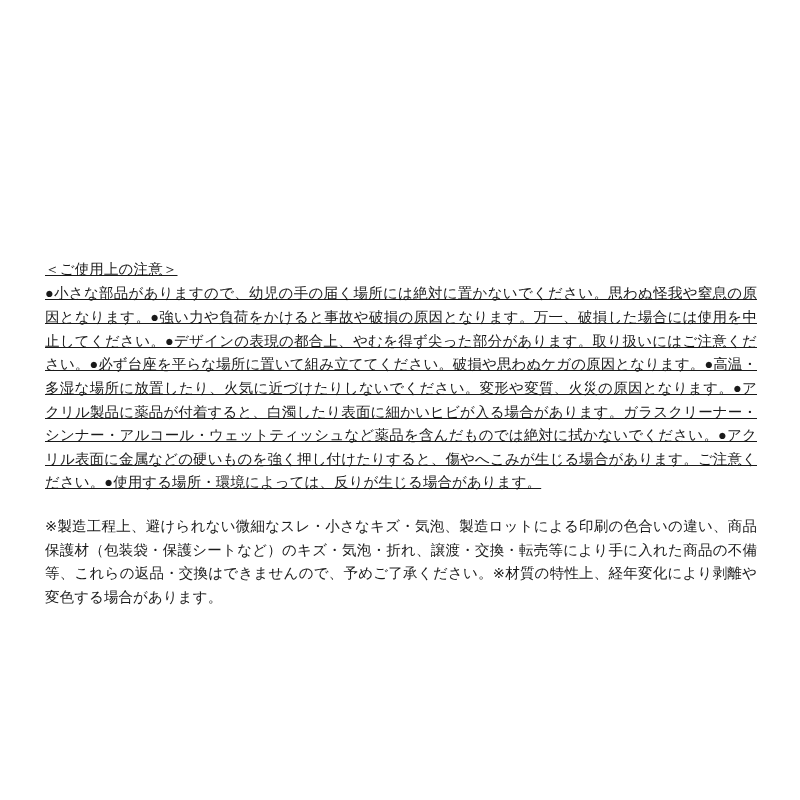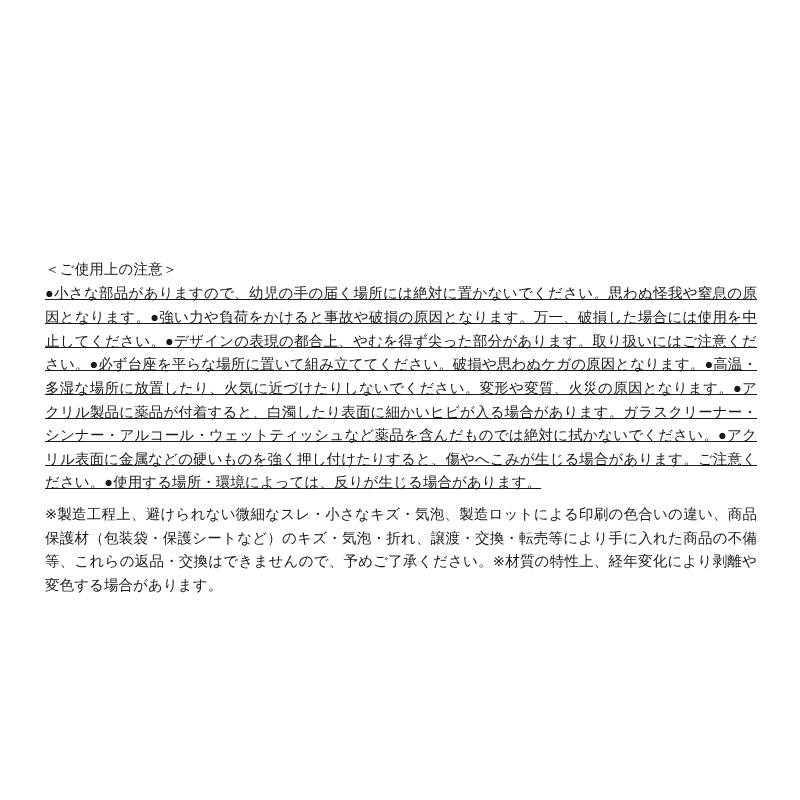--- a/index.html
+++ b/index.html
@@ -26,36 +26,37 @@
     top: 258px;
     width: 712px;
   }
   .notice-heading {
     font-size: 14.5px;
     line-height: 1.62;
     letter-spacing: 0.01em;
     margin: 0 0 1px 0;
     color: #1a1a1a;
     font-weight: 400;
+    text-decoration: underline;
   }
   .notice-body {
     font-size: 14.5px;
     line-height: 1.63;
     letter-spacing: 0.005em;
     margin: 0;
     color: #1a1a1a;
     text-align: justify;
     text-justify: inter-character;
     text-decoration: underline;
   }
   .notice-footnote {
     font-size: 14.5px;
     line-height: 1.63;
     letter-spacing: 0.005em;
-    margin: 8px 0 0 0;
+    margin: 20px 0 0 0;
     color: #1a1a1a;
     text-align: justify;
     text-justify: inter-character;
   }
 </style>
 </head>
 <body>
 
 <div class="page">
   <section class="notice-block">

